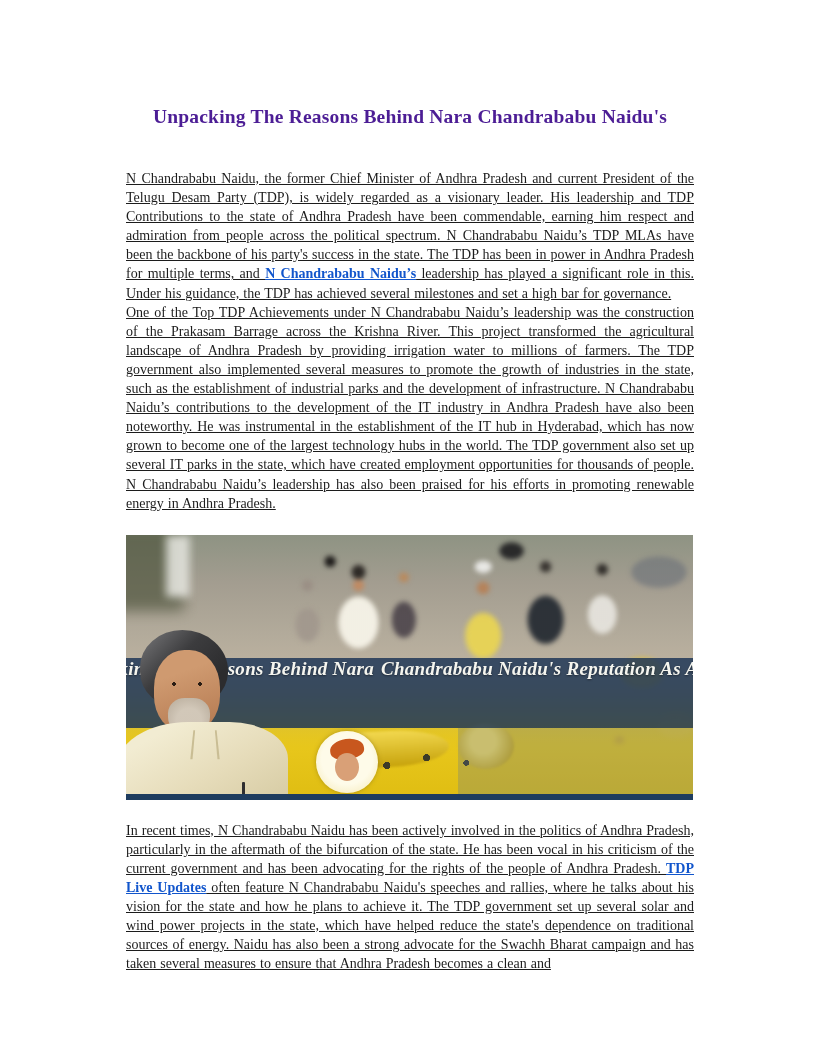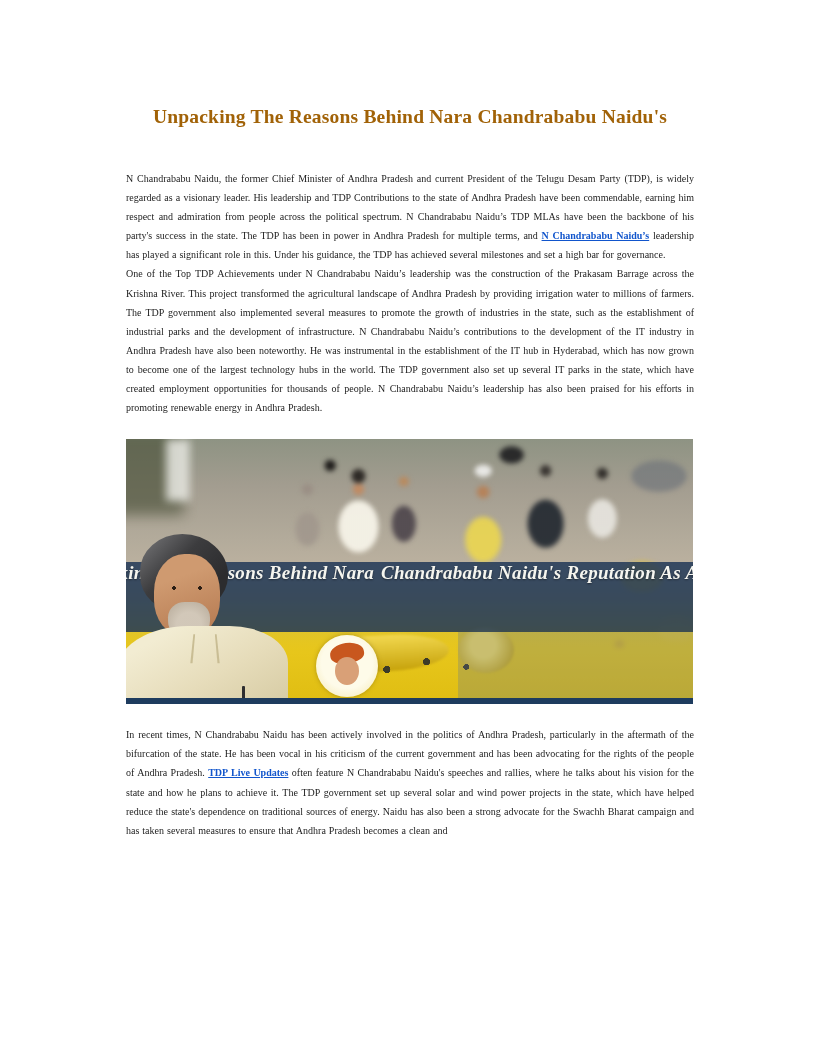--- a/index.html
+++ b/index.html
@@ -16,30 +16,31 @@
     left: 126px;
     top: 0;
     width: 568px;
   }
   .doc-title {
     margin-top: 103px;
     text-align: center;
     font-size: 19.5px;
     font-weight: bold;
     line-height: 28px;
-    color: #a16207;
+    color: #4c1d95;
     letter-spacing: 0.2px;
   }
   .title-line { display: block; }
   .para {
-    font-size: 10px;
+    font-size: 14px;
     line-height: 19.1px;
     text-align: justify;
     color: #1c1c1c;
     word-spacing: 0.5px;
+    text-decoration: underline;
   }
   .para-1 { margin-top: 38px; }
   .para-2 { }
   .para-3 { margin-top: 21px; }
   .doc-link {
     color: var(--link-color, #1155cc);
     font-weight: bold;
     text-decoration: underline;
     cursor: pointer;
   }

